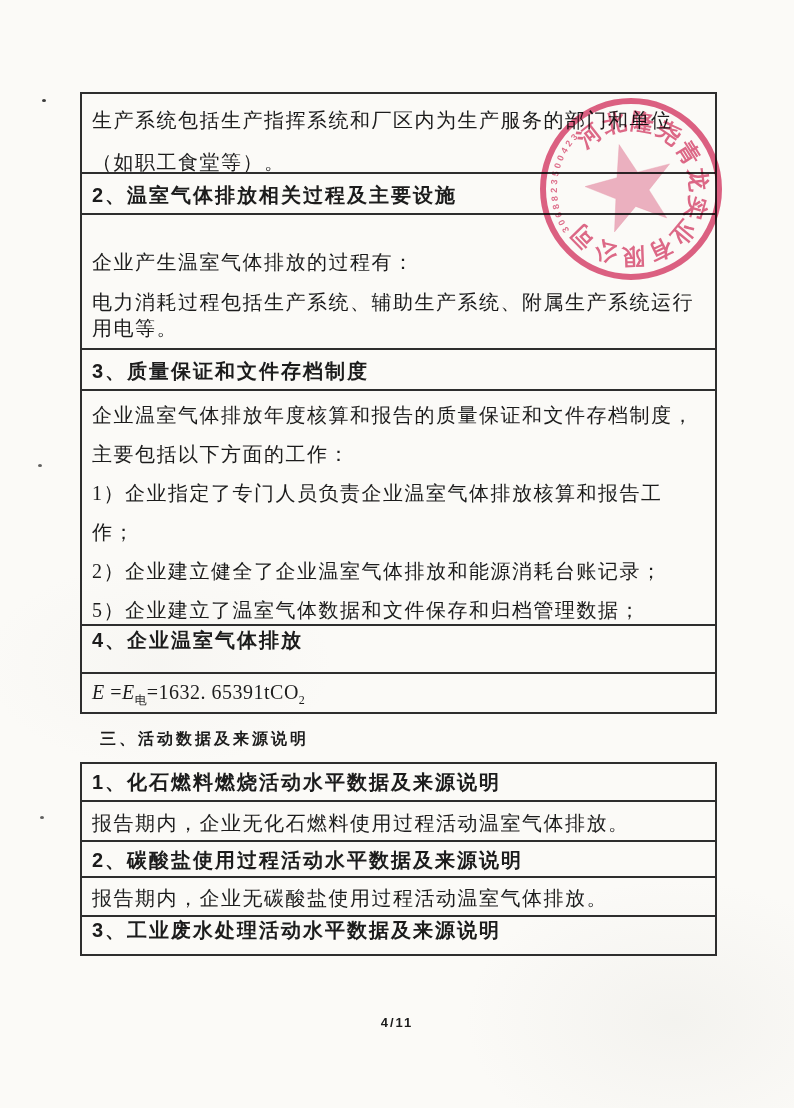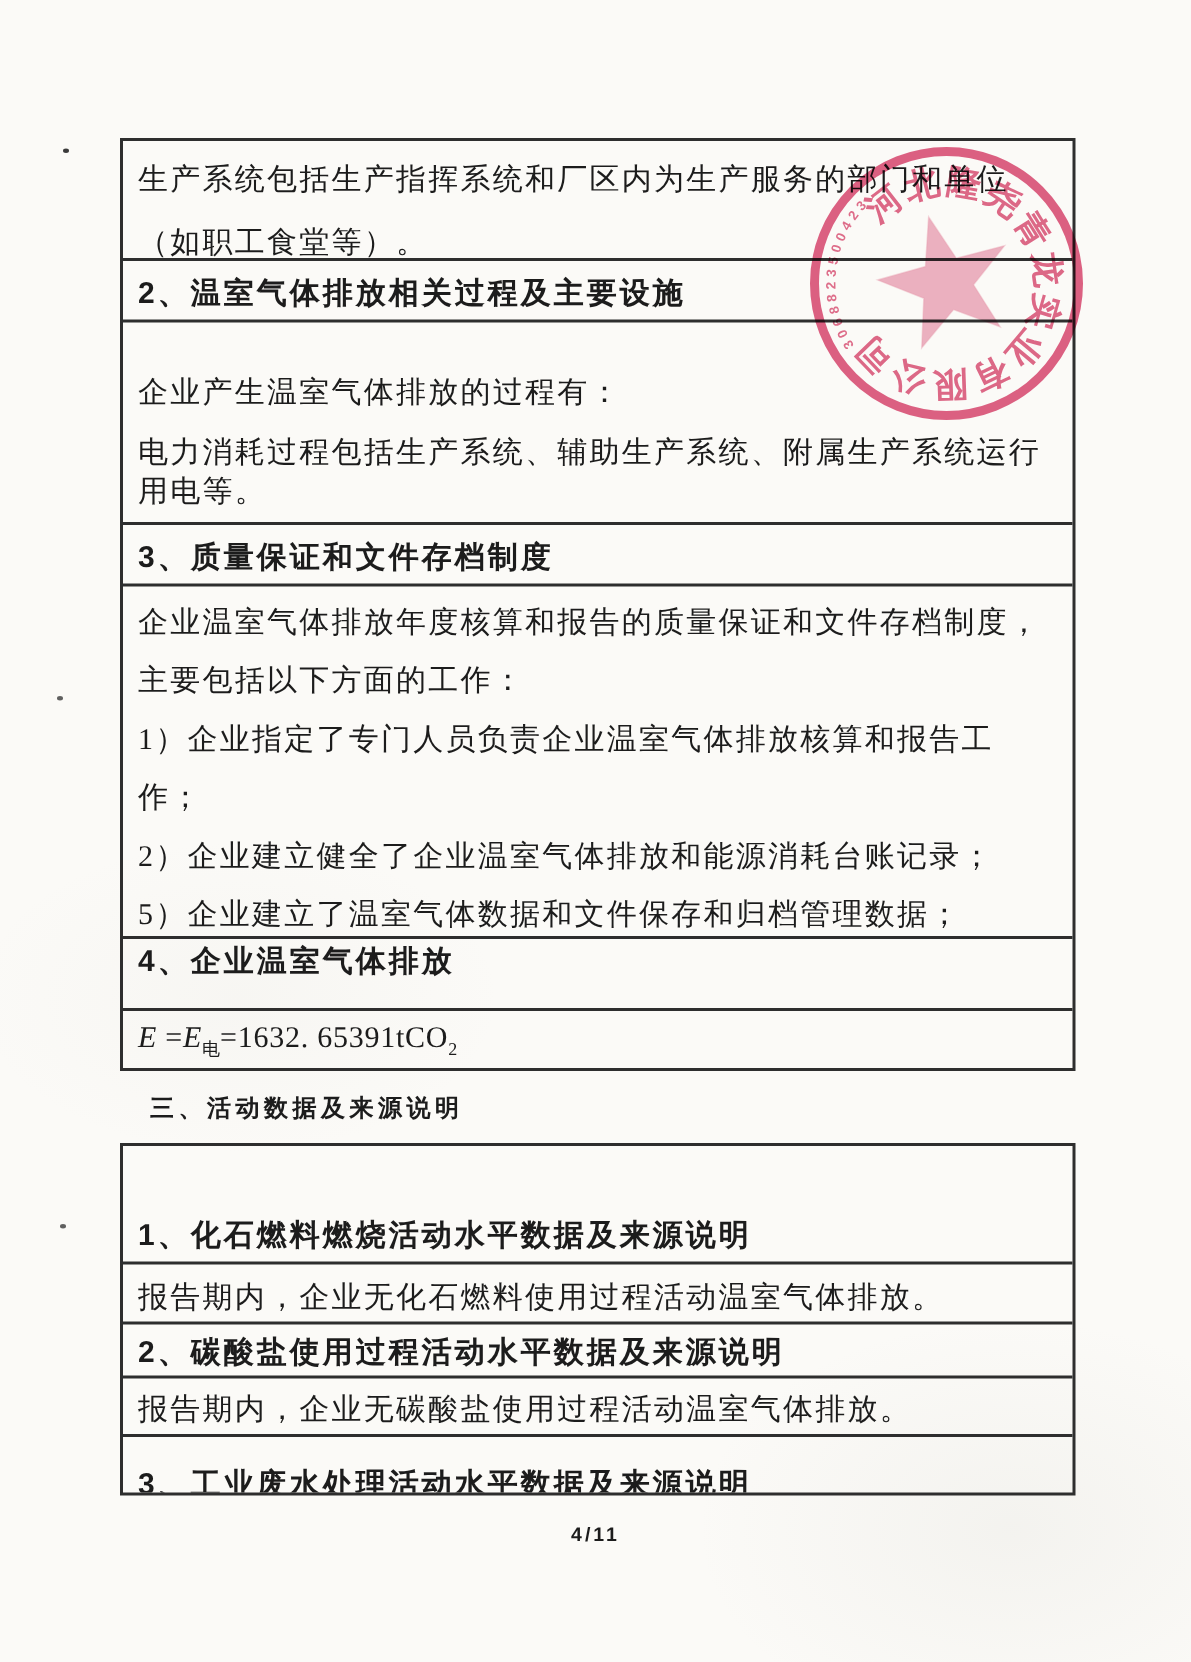--- a/index.html
+++ b/index.html
@@ -46,25 +46,25 @@
   #table1 .row:nth-child(1){height:78px;padding-top:5px;line-height:42px;}
   #table1 .row:nth-child(2){height:41px;padding-top:8px;}
   #table1 .row:nth-child(3){height:135px;padding-top:34px;}
   #table1 .row:nth-child(3) p{margin-bottom:14px;line-height:26px;}
   #table1 .row:nth-child(4){height:41px;padding-top:8px;}
   #table1 .row:nth-child(5){height:235px;padding-top:5px;}
   #table1 .row:nth-child(5) p{line-height:39px;}
   #table1 .row:nth-child(6){height:48px;padding-top:1px;}
   #table1 .row:nth-child(7){height:40px;padding-top:7px;font-size:20px;letter-spacing:0.5px;}
   
-  #table2 .row:nth-child(1){height:36px;padding-top:5px;margin-top:41px;}
+  #table2 .row:nth-child(1){height:36px;padding-top:5px;}
   #table2 .row:nth-child(2){height:40px;padding-top:8px;}
   #table2 .row:nth-child(3){height:36px;padding-top:5px;}
   #table2 .row:nth-child(4){height:39px;padding-top:7px;}
-  #table2 .row:nth-child(5){height:39px;padding-top:18px;}
+  #table2 .row:nth-child(5){height:39px;padding-top:0;}
   .formula i{font-family:"Liberation Serif", serif;font-style:italic;}
   .formula sub{font-size:12px;letter-spacing:0;}
   .section-heading{
     position:absolute;
     left:100px;top:729px;
     font-family:"Liberation Sans", sans-serif;
     font-weight:bold;
     font-size:16px;
     letter-spacing:3px;
   }

